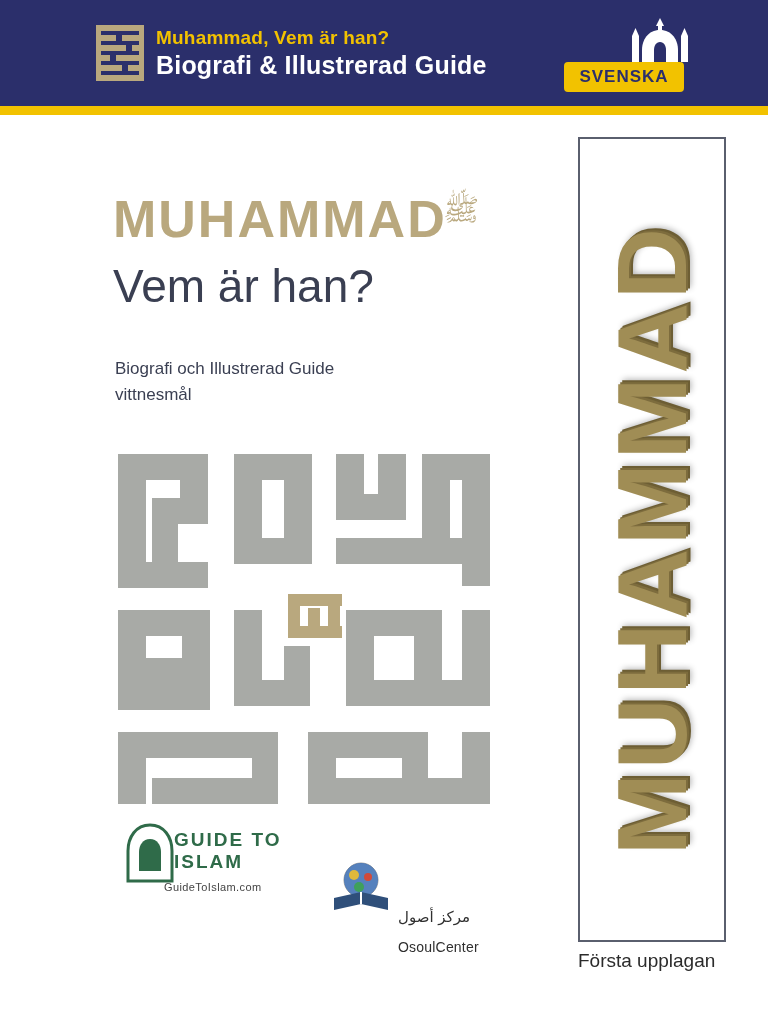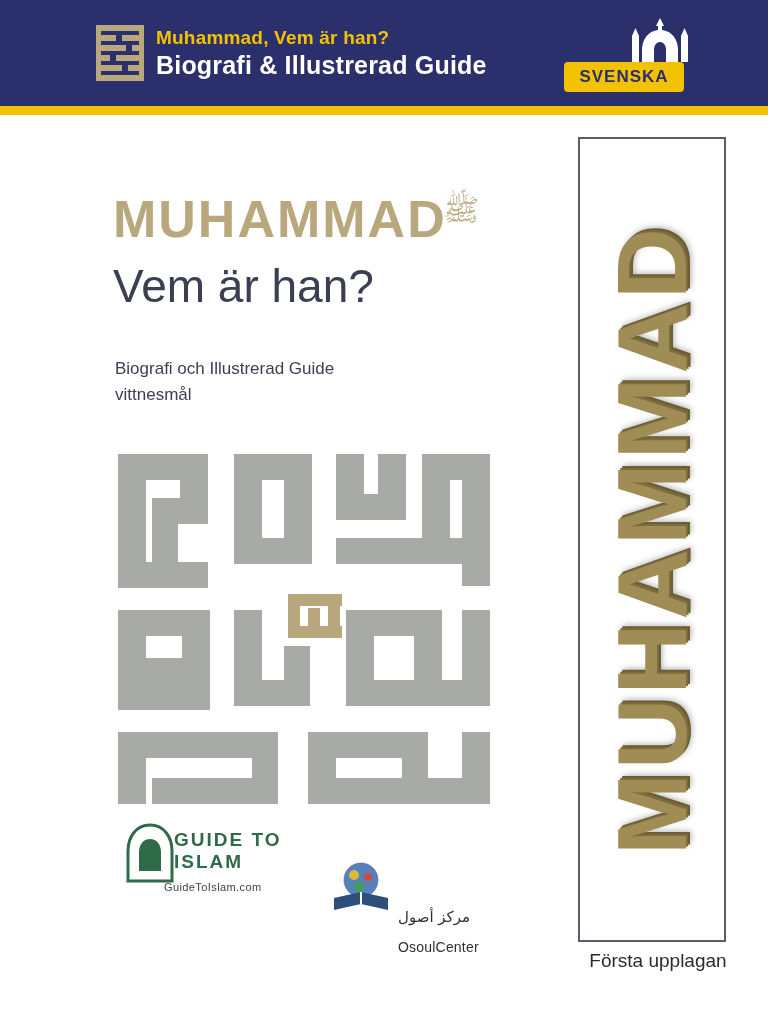--- a/index.html
+++ b/index.html
@@ -202,21 +202,21 @@
     color: #a08d55;
     text-shadow:
       2px 2px 0 #7d6c3d,
       4px 4px 0 #6d5e34,
       5px 5px 6px rgba(0,0,0,0.30);
   }
   .edition {
     position: absolute;
     left: 578px; top: 950px;
     width: 160px;
-    text-align: center;
+    text-align: left;
     font-size: 19px;
     color: #2b2b2b;
   }
 </style>
 </head>
 <body>
 
 <div class="page">
 
   <div class="header-band"></div>

